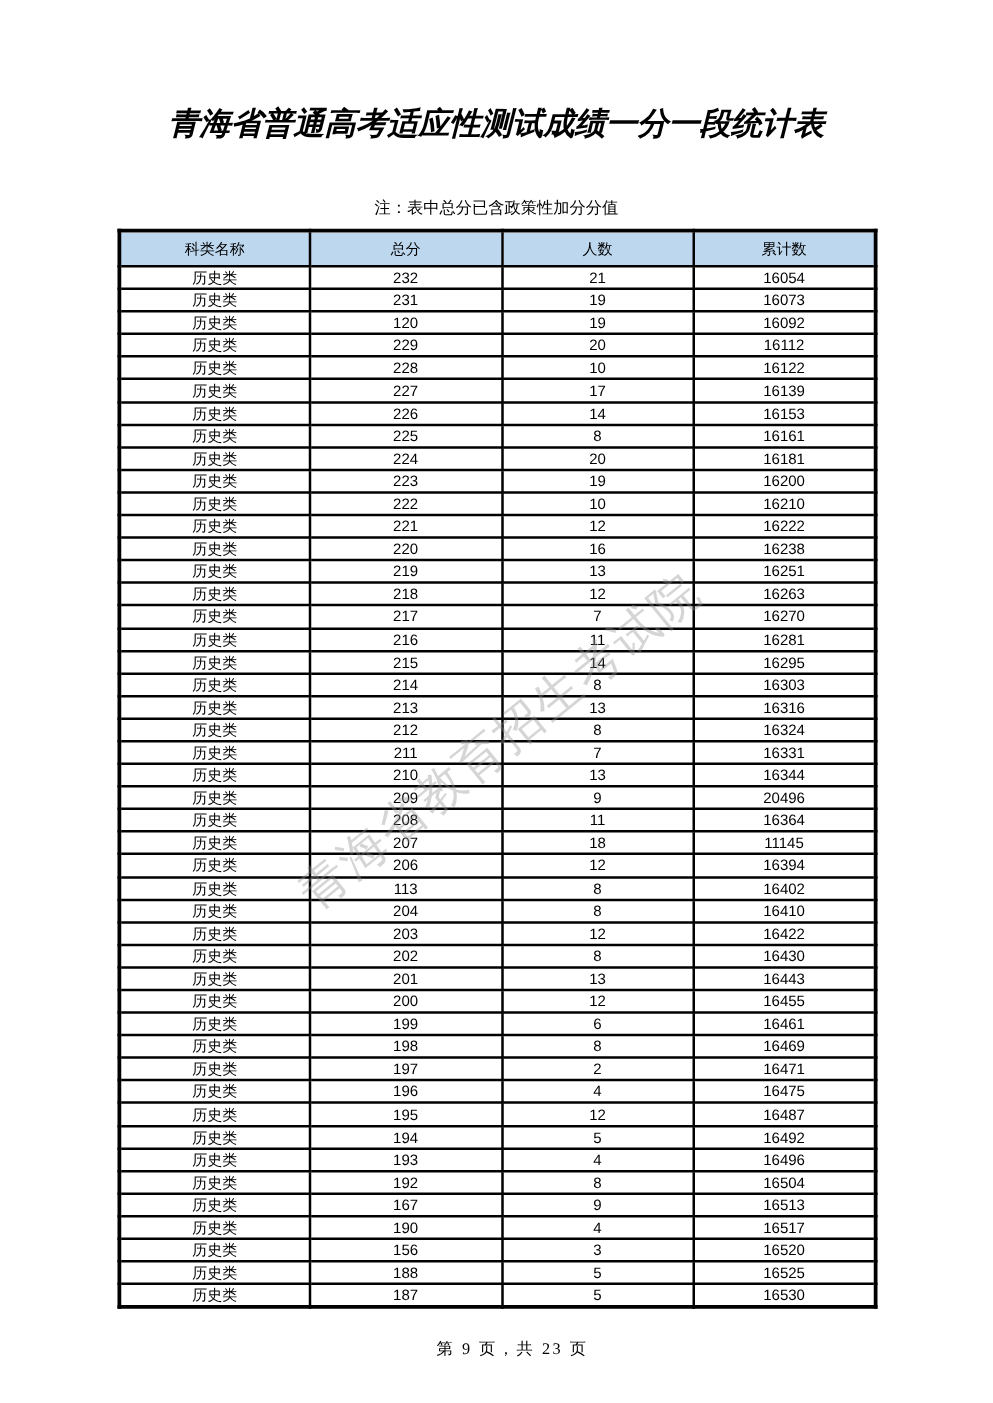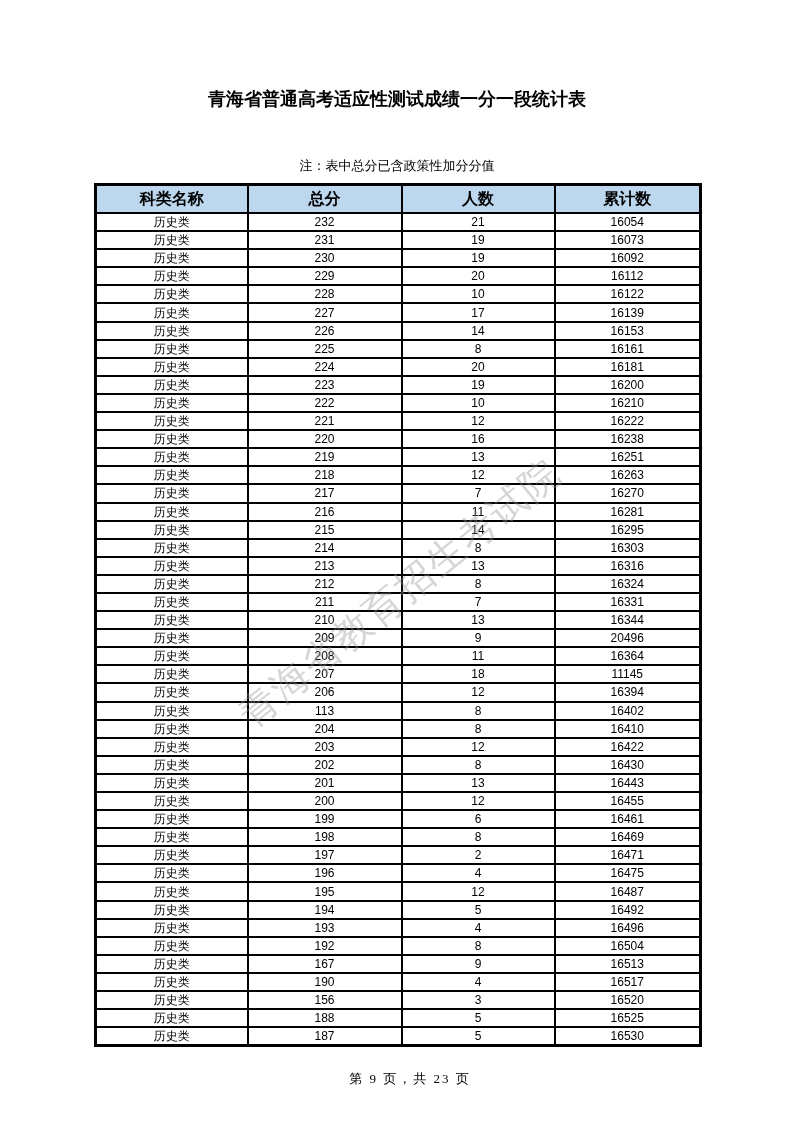--- a/index.html
+++ b/index.html
@@ -10,22 +10,23 @@
     overflow: hidden;
     font-family: "Liberation Sans", sans-serif;
     color: #000;
   }
   .page-title {
     position: absolute;
     top: 82px; left: 0; width: 100%;
     text-align: center;
     font-family: "Liberation Serif", "DejaVu Serif", serif;
     font-weight: bold;
-    font-size: 18px;
+    font-size: 25px;
     line-height: 35px;
+    font-style: italic;
   }
   .note-line {
     position: absolute;
     top: 157px; left: 0; width: 100%;
     text-align: center;
     font-family: "Liberation Serif", "DejaVu Serif", serif;
     font-size: 13px;
   }
   table.score-table {
     position: absolute;
@@ -39,22 +40,22 @@
     border: 2px solid #000;
     padding: 0;
     text-align: center;
     vertical-align: middle;
     overflow: hidden;
     white-space: nowrap;
   }
   table.score-table th {
     background: #BDD7EE;
     height: 26px;
-    font-size: 16px;
-    font-weight: bold;
+    font-size: 12px;
+    font-weight: normal;
     text-align: center;
   }
   table.score-table td {
     height: 16.1px;
     font-size: 12px;
     line-height: 16px;
     background: #fff;
   }
   .watermark {
     position: absolute;
@@ -112,21 +113,21 @@
         <td>16054</td>
       </tr>
       <tr>
         <td>历史类</td>
         <td>231</td>
         <td>19</td>
         <td>16073</td>
       </tr>
       <tr>
         <td>历史类</td>
-        <td>230</td>
+        <td>120</td>
         <td>19</td>
         <td>16092</td>
       </tr>
       <tr>
         <td>历史类</td>
         <td>229</td>
         <td>20</td>
         <td>16112</td>
       </tr>
       <tr>

